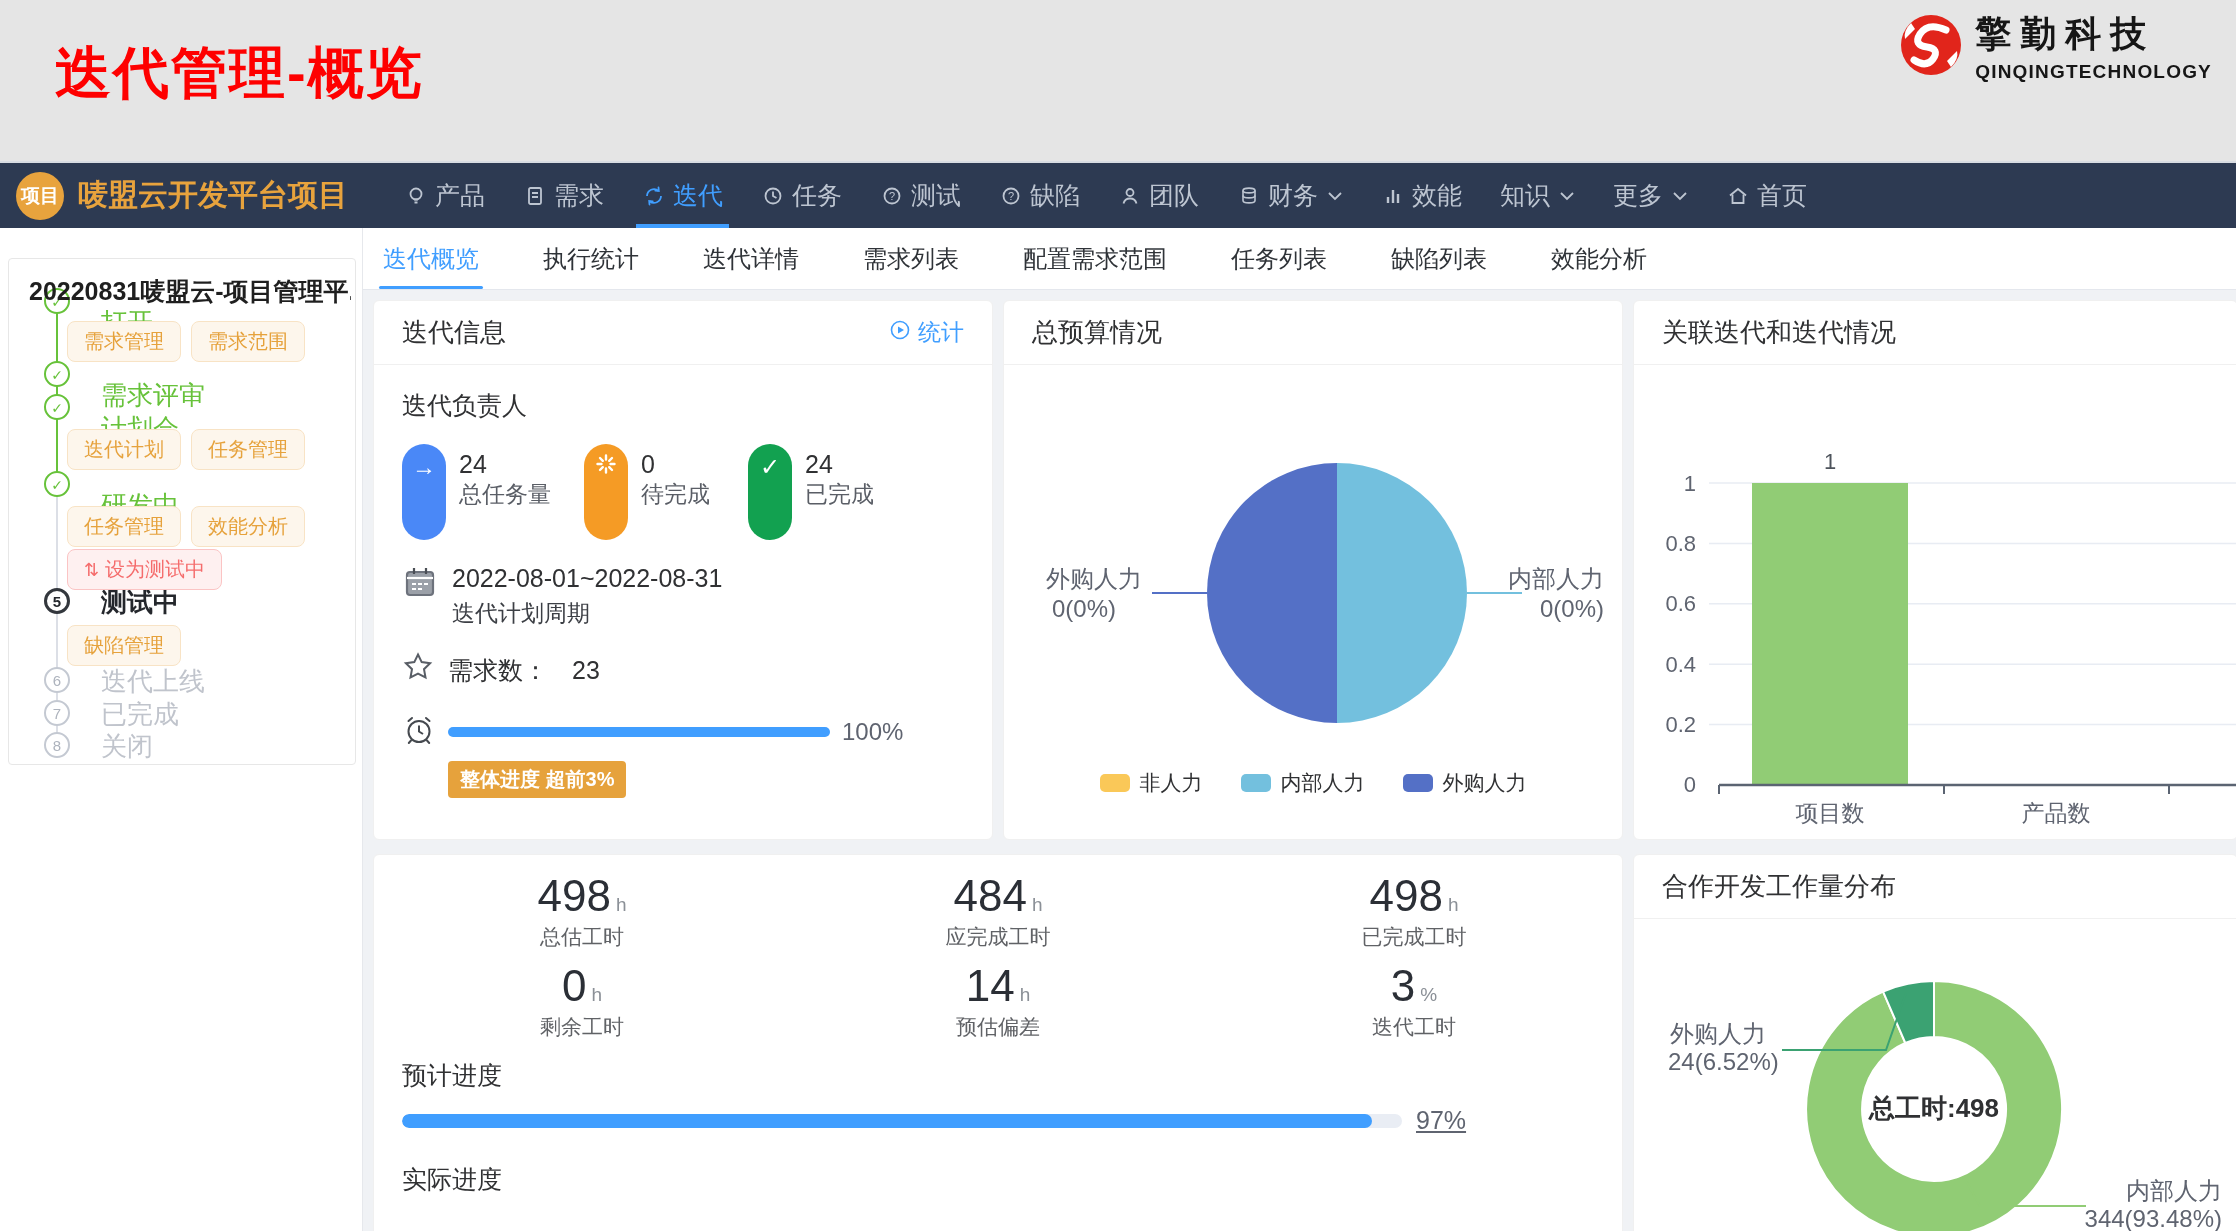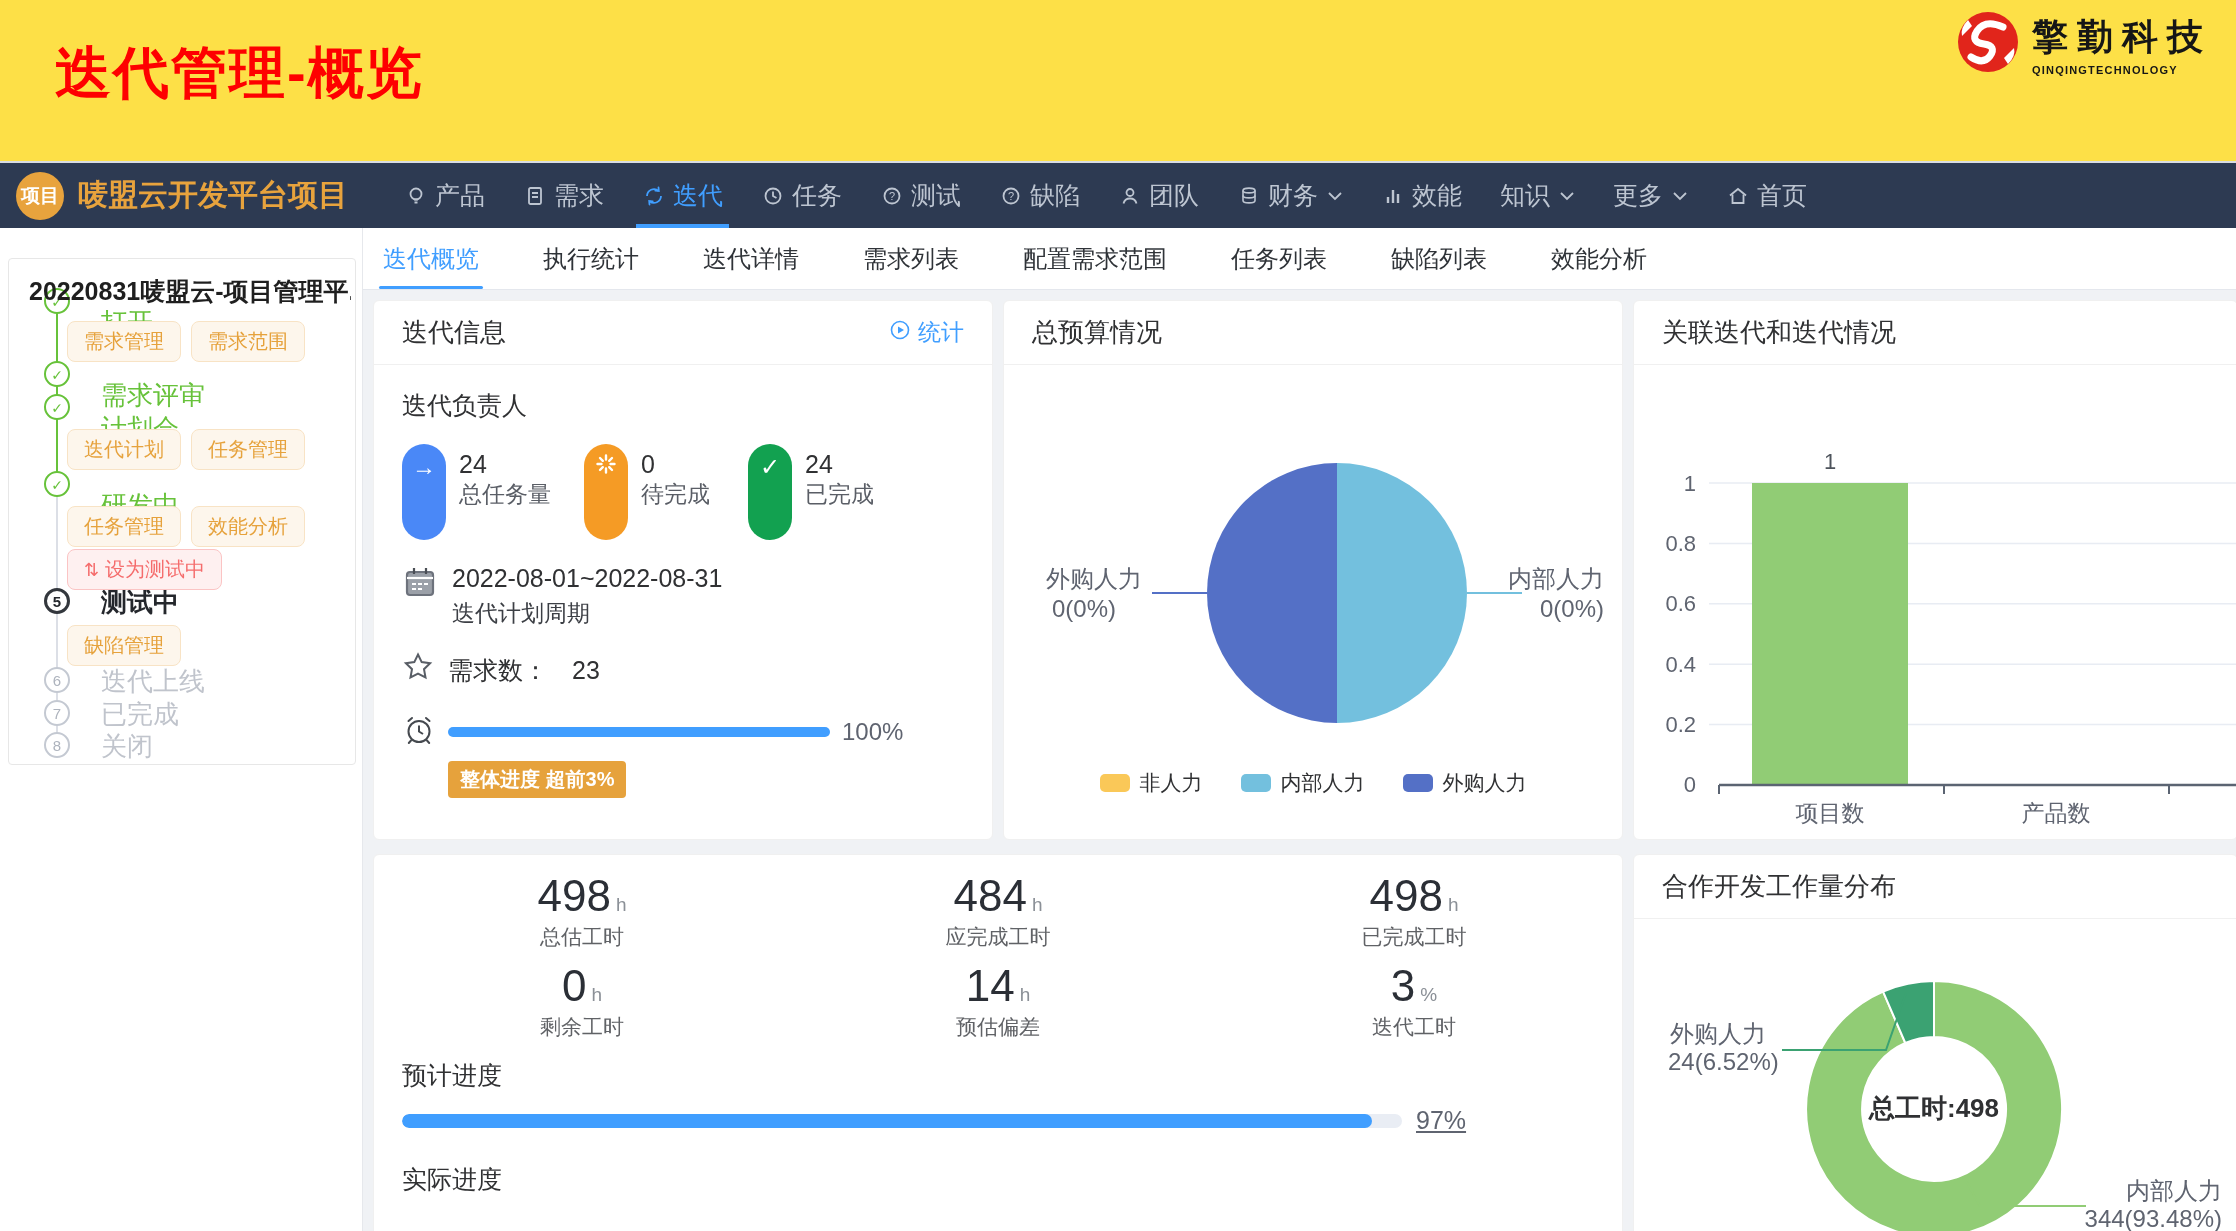--- a/index.html
+++ b/index.html
@@ -1,25 +1,25 @@
 <!DOCTYPE html>
 <html><head>
 <meta charset="utf-8">
 <style>
   * { margin:0; padding:0; box-sizing:border-box; }
   html,body { width:2236px; height:1231px; overflow:hidden; background:#fff;
     font-family:"Liberation Sans","DejaVu Sans",sans-serif; color:#303133; }
   .page { position:relative; width:2236px; height:1231px; }
 
   
-  .top-header { position:relative; height:163px; background:#fde047; border-bottom:2px solid #d8dce2; }
+  .top-header { position:relative; height:163px; background:#e5e5e5; border-bottom:2px solid #d8dce2; }
   .page-title { position:absolute; left:55px; top:36px; font-size:56px; font-weight:800; color:#fe0000; letter-spacing:2px; }
   .logo { position:absolute; right:24px; top:10px; display:flex; align-items:center; gap:12px; }
   .logo-text .cn { font-size:36px; font-weight:700; color:#161616; letter-spacing:9px; }
-  .logo-text .en { font-size:11px; font-weight:700; color:#161616; letter-spacing:1.2px; margin-top:2px; }
+  .logo-text .en { font-size:19px; font-weight:700; color:#161616; letter-spacing:1.2px; margin-top:2px; }
 
   
   .navbar { height:65px; background:#2d3a52; display:flex; align-items:center; padding-left:16px; }
   .proj-badge { width:48px; height:48px; border-radius:50%; background:#e8a33d; color:#fff;
     font-size:19px; font-weight:700; display:flex; align-items:center; justify-content:center; flex:0 0 auto;text-align:right; }
   .proj-name { color:#e8a33d; font-size:30px; font-weight:700; margin-left:14px; white-space:nowrap; }
   .nav-items { display:flex; align-items:center; margin-left:44px; height:100%; }
   .nitem { position:relative; height:100%; display:flex; align-items:center; gap:7px; padding:0 12px;
     margin-right:14px; color:#bdc5d1; font-size:25px; cursor:pointer; white-space:nowrap; }
   .nitem svg { display:block; }

